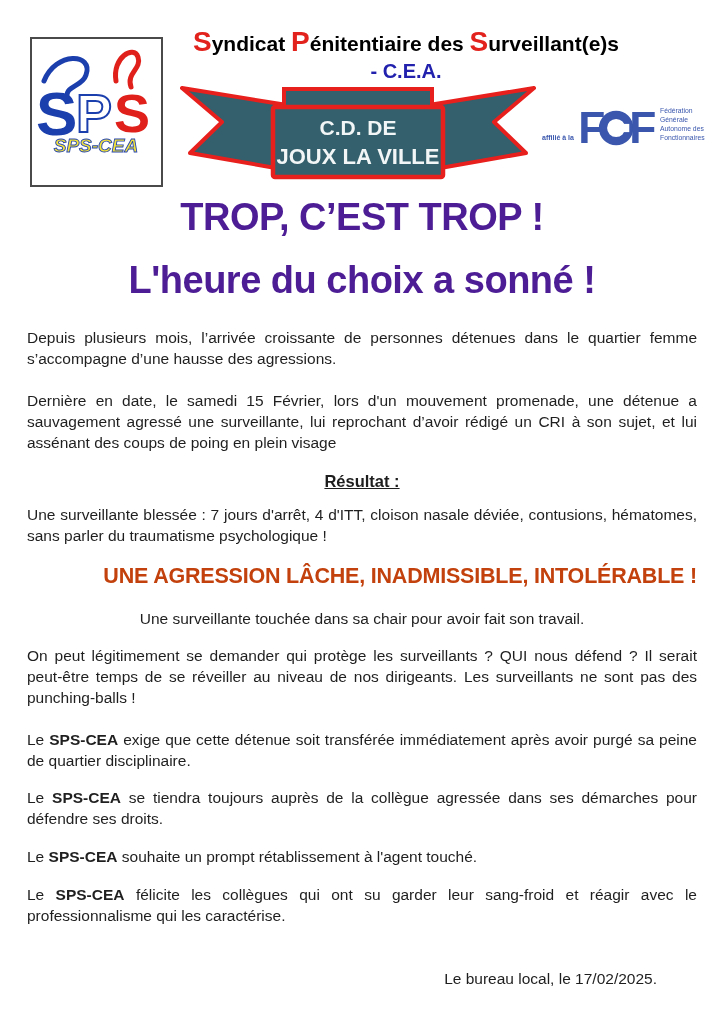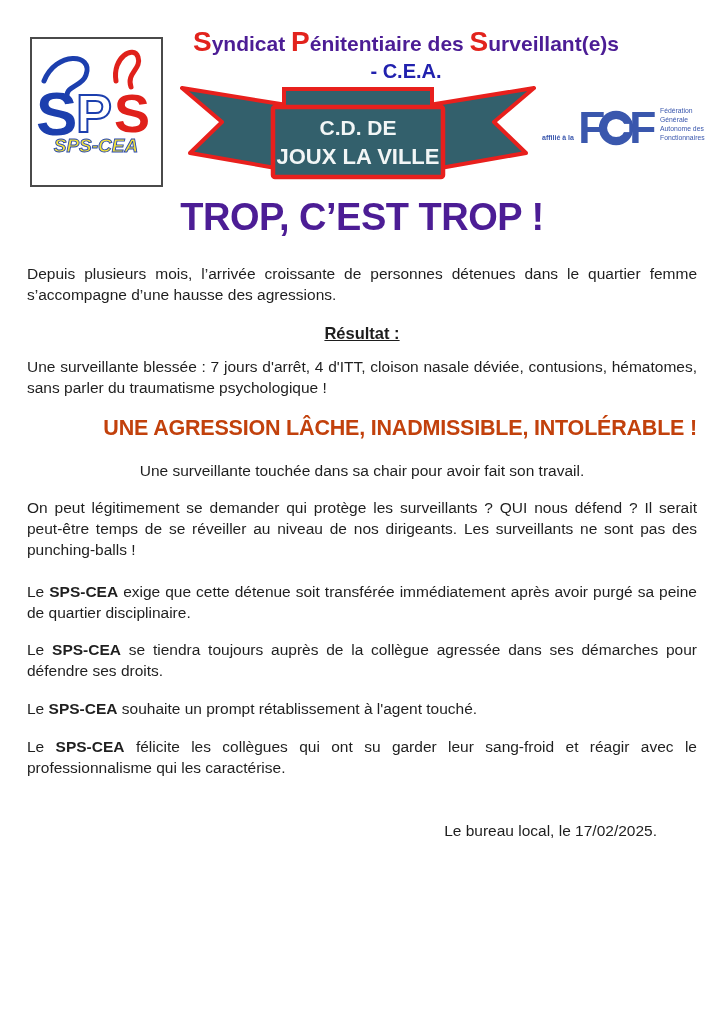--- a/index.html
+++ b/index.html
@@ -15,21 +15,21 @@
 
   
   .logo-box{
     position:absolute;left:30px;top:37px;width:133px;height:150px;
     background:#fff;border:2px solid #4a4a4a;box-sizing:border-box;
   }
   .org-title{
     position:absolute;left:160px;top:26px;width:492px;
     text-align:center;line-height:32px;
   }
-  .org-title .blue{color:#4c1d95;font-weight:bold;font-size:21px;text-align:right;}
+  .org-title .blue{color:#000000;font-weight:bold;font-size:21px;text-align:right;}
   .org-title .cap{color:#e2231d;font-weight:bold;font-size:28px;}
   .org-subtitle{
     position:absolute;left:160px;top:58px;width:492px;
     text-align:center;color:#2121ae;font-weight:bold;font-size:20px;line-height:26px;
   }
   .ribbon{position:absolute;left:180px;top:86px;width:356px;height:106px;}
   .fgaf{position:absolute;left:540px;top:100px;width:182px;height:70px;}
   .fgaf-affil{
     position:absolute;left:2px;top:34px;
     font-size:7px;font-weight:bold;color:#3a57ad;
@@ -125,23 +125,25 @@
       <div>Fédération</div>
       <div>Générale</div>
       <div>Autonome des</div>
       <div>Fonctionnaires</div>
     </div>
   </div>
 
   <div class="content">
 
     <h1 class="h-main">TROP, C’EST TROP !</h1>
+    <h1 class="h-main h-main2">L'heure du choix a sonné !</h1>
 
     <p class="para first">Depuis plusieurs mois, l’arrivée croissante de personnes détenues dans le quartier femme s’accompagne d’une hausse des agressions.</p>
 
+    <p class="para">Dernière en date, le samedi 15 Février, lors d'un mouvement promenade, une détenue a sauvagement agressé une surveillante, lui reprochant d’avoir rédigé un CRI à son sujet, et lui assénant des coups de poing en plein visage</p>
 
     <p class="result-heading">Résultat :</p>
 
     <p class="para tight">Une surveillante blessée : 7 jours d'arrêt, 4 d'ITT, cloison nasale déviée, contusions, hématomes, sans parler du traumatisme psychologique !</p>
 
     <p class="shout">UNE AGRESSION LÂCHE, INADMISSIBLE, INTOLÉRABLE !</p>
 
     <p class="center-line">Une surveillante touchée dans sa chair pour avoir fait son travail.</p>
 
     <p class="para after-center">On peut légitimement se demander qui protège les surveillants ? QUI nous défend ? Il serait peut-être temps de se réveiller au niveau de nos dirigeants. Les surveillants ne sont pas des punching-balls !</p>

